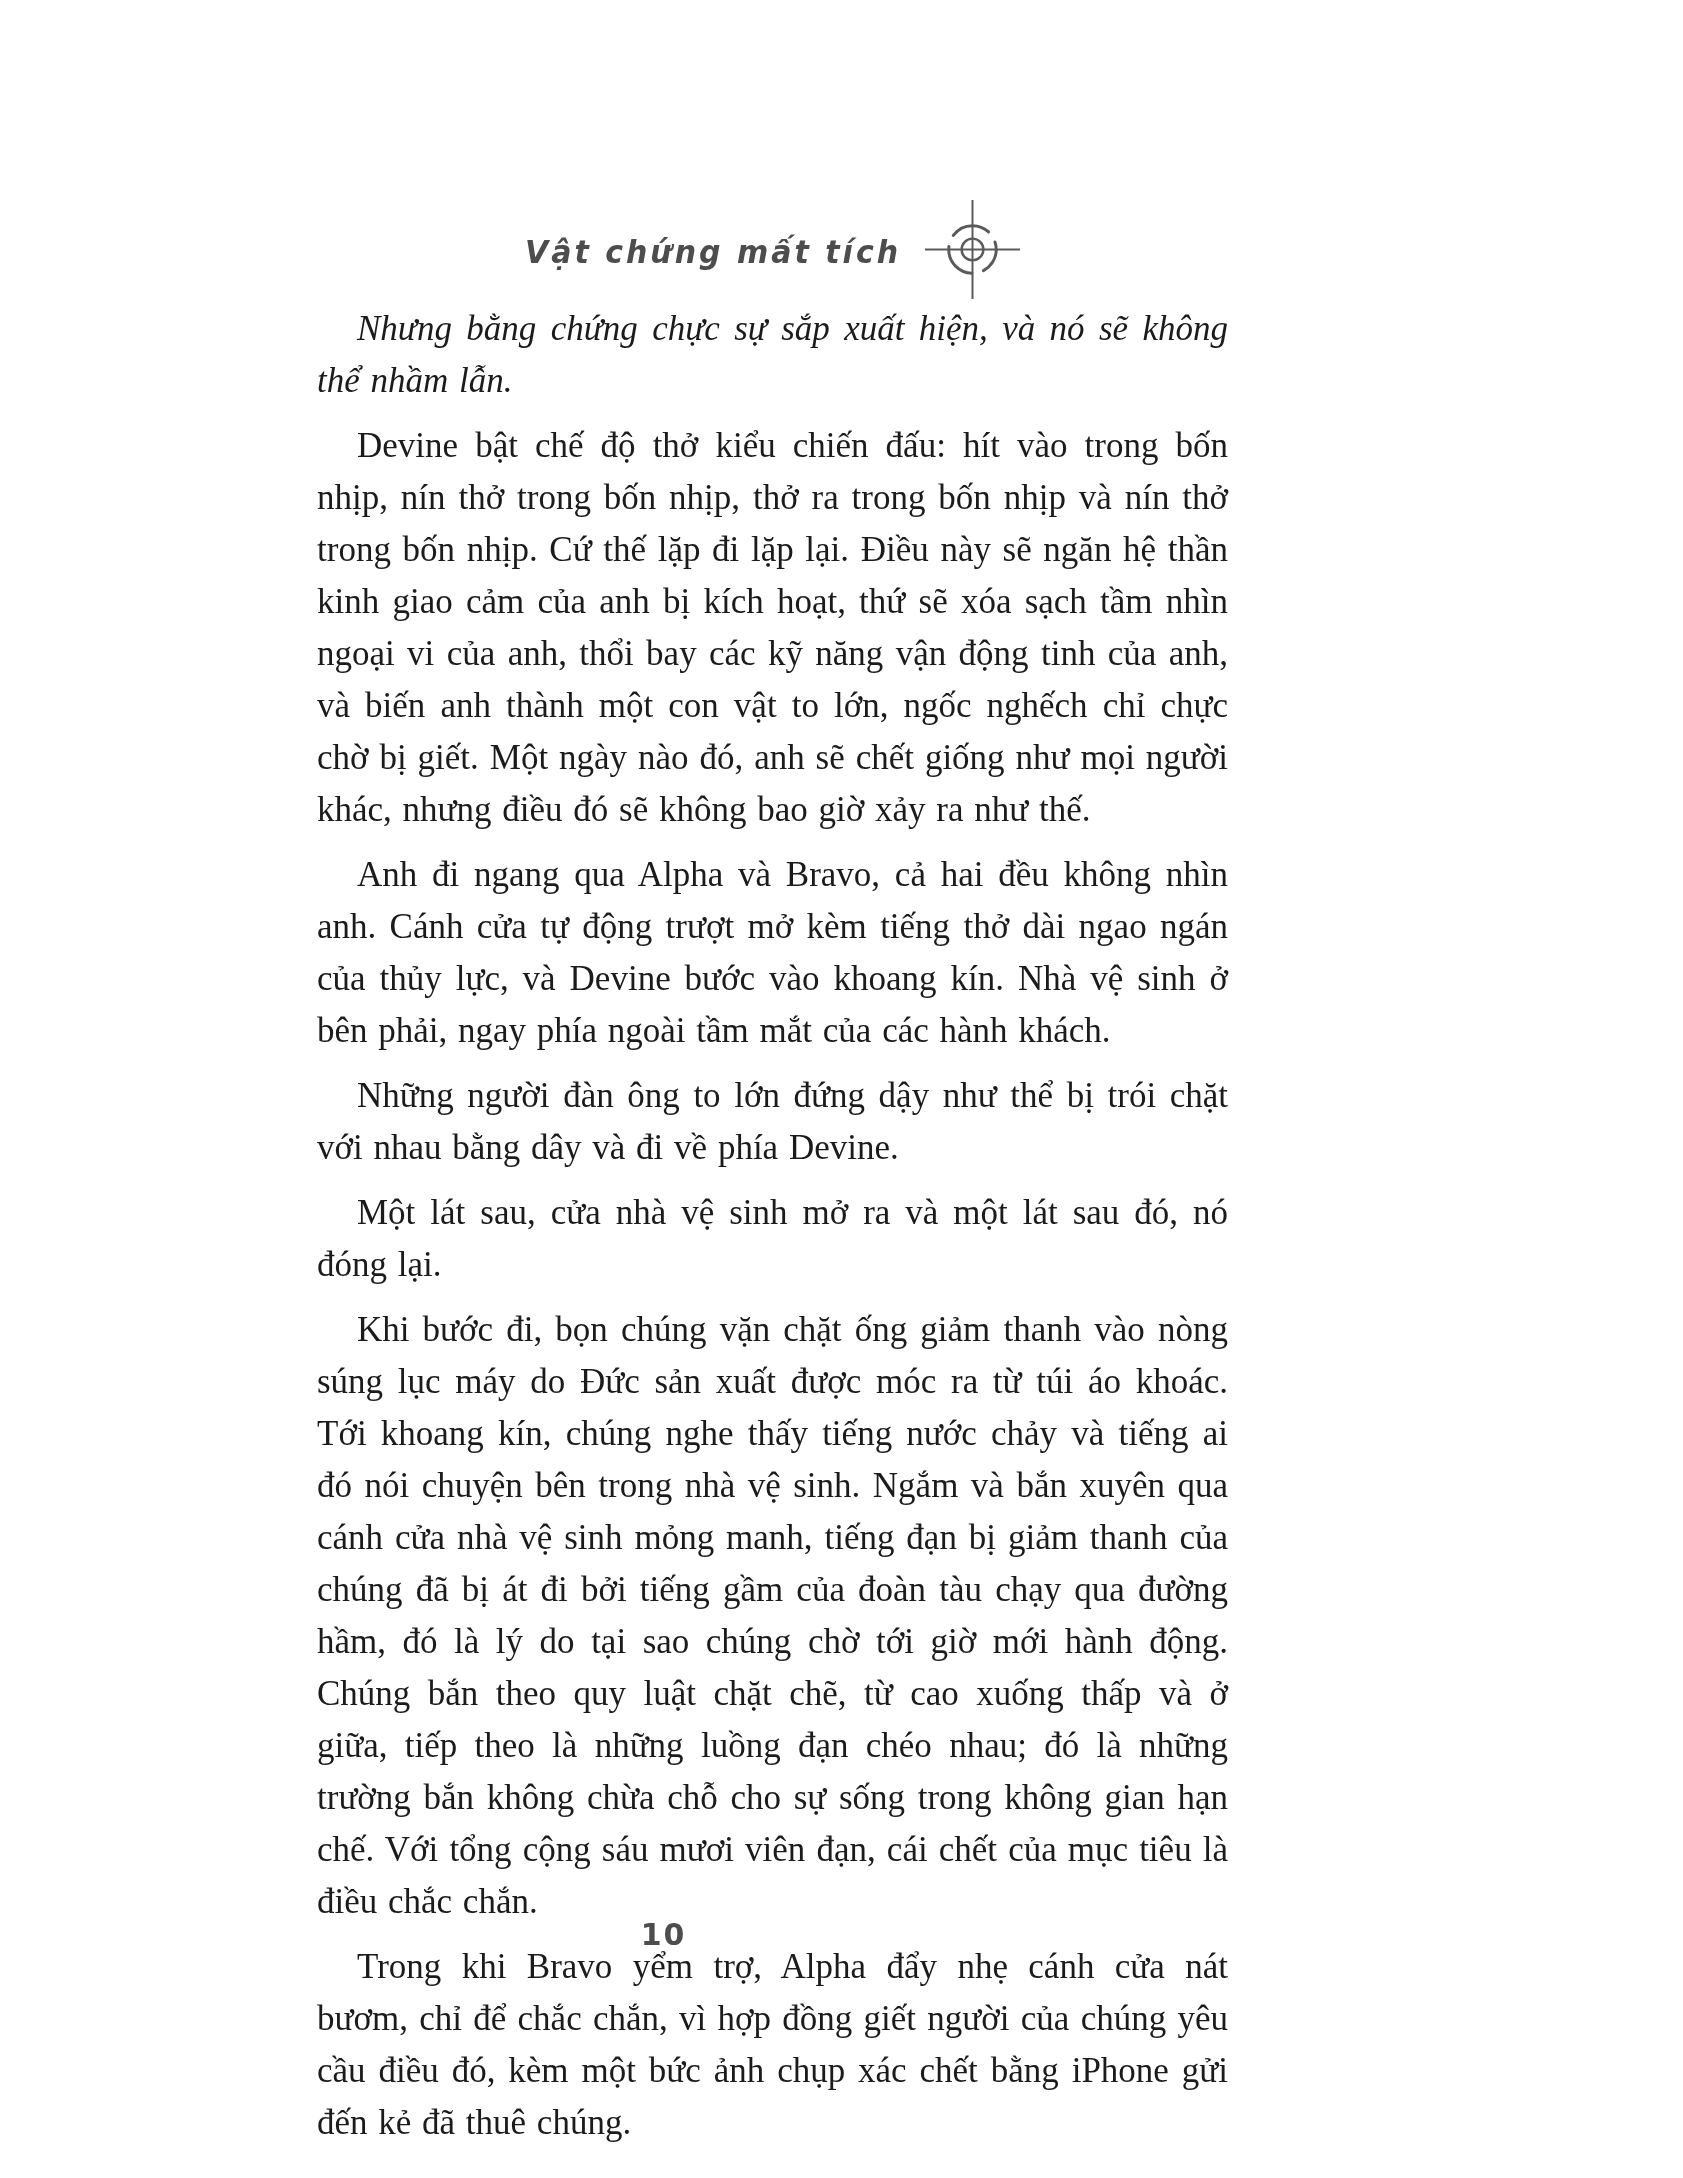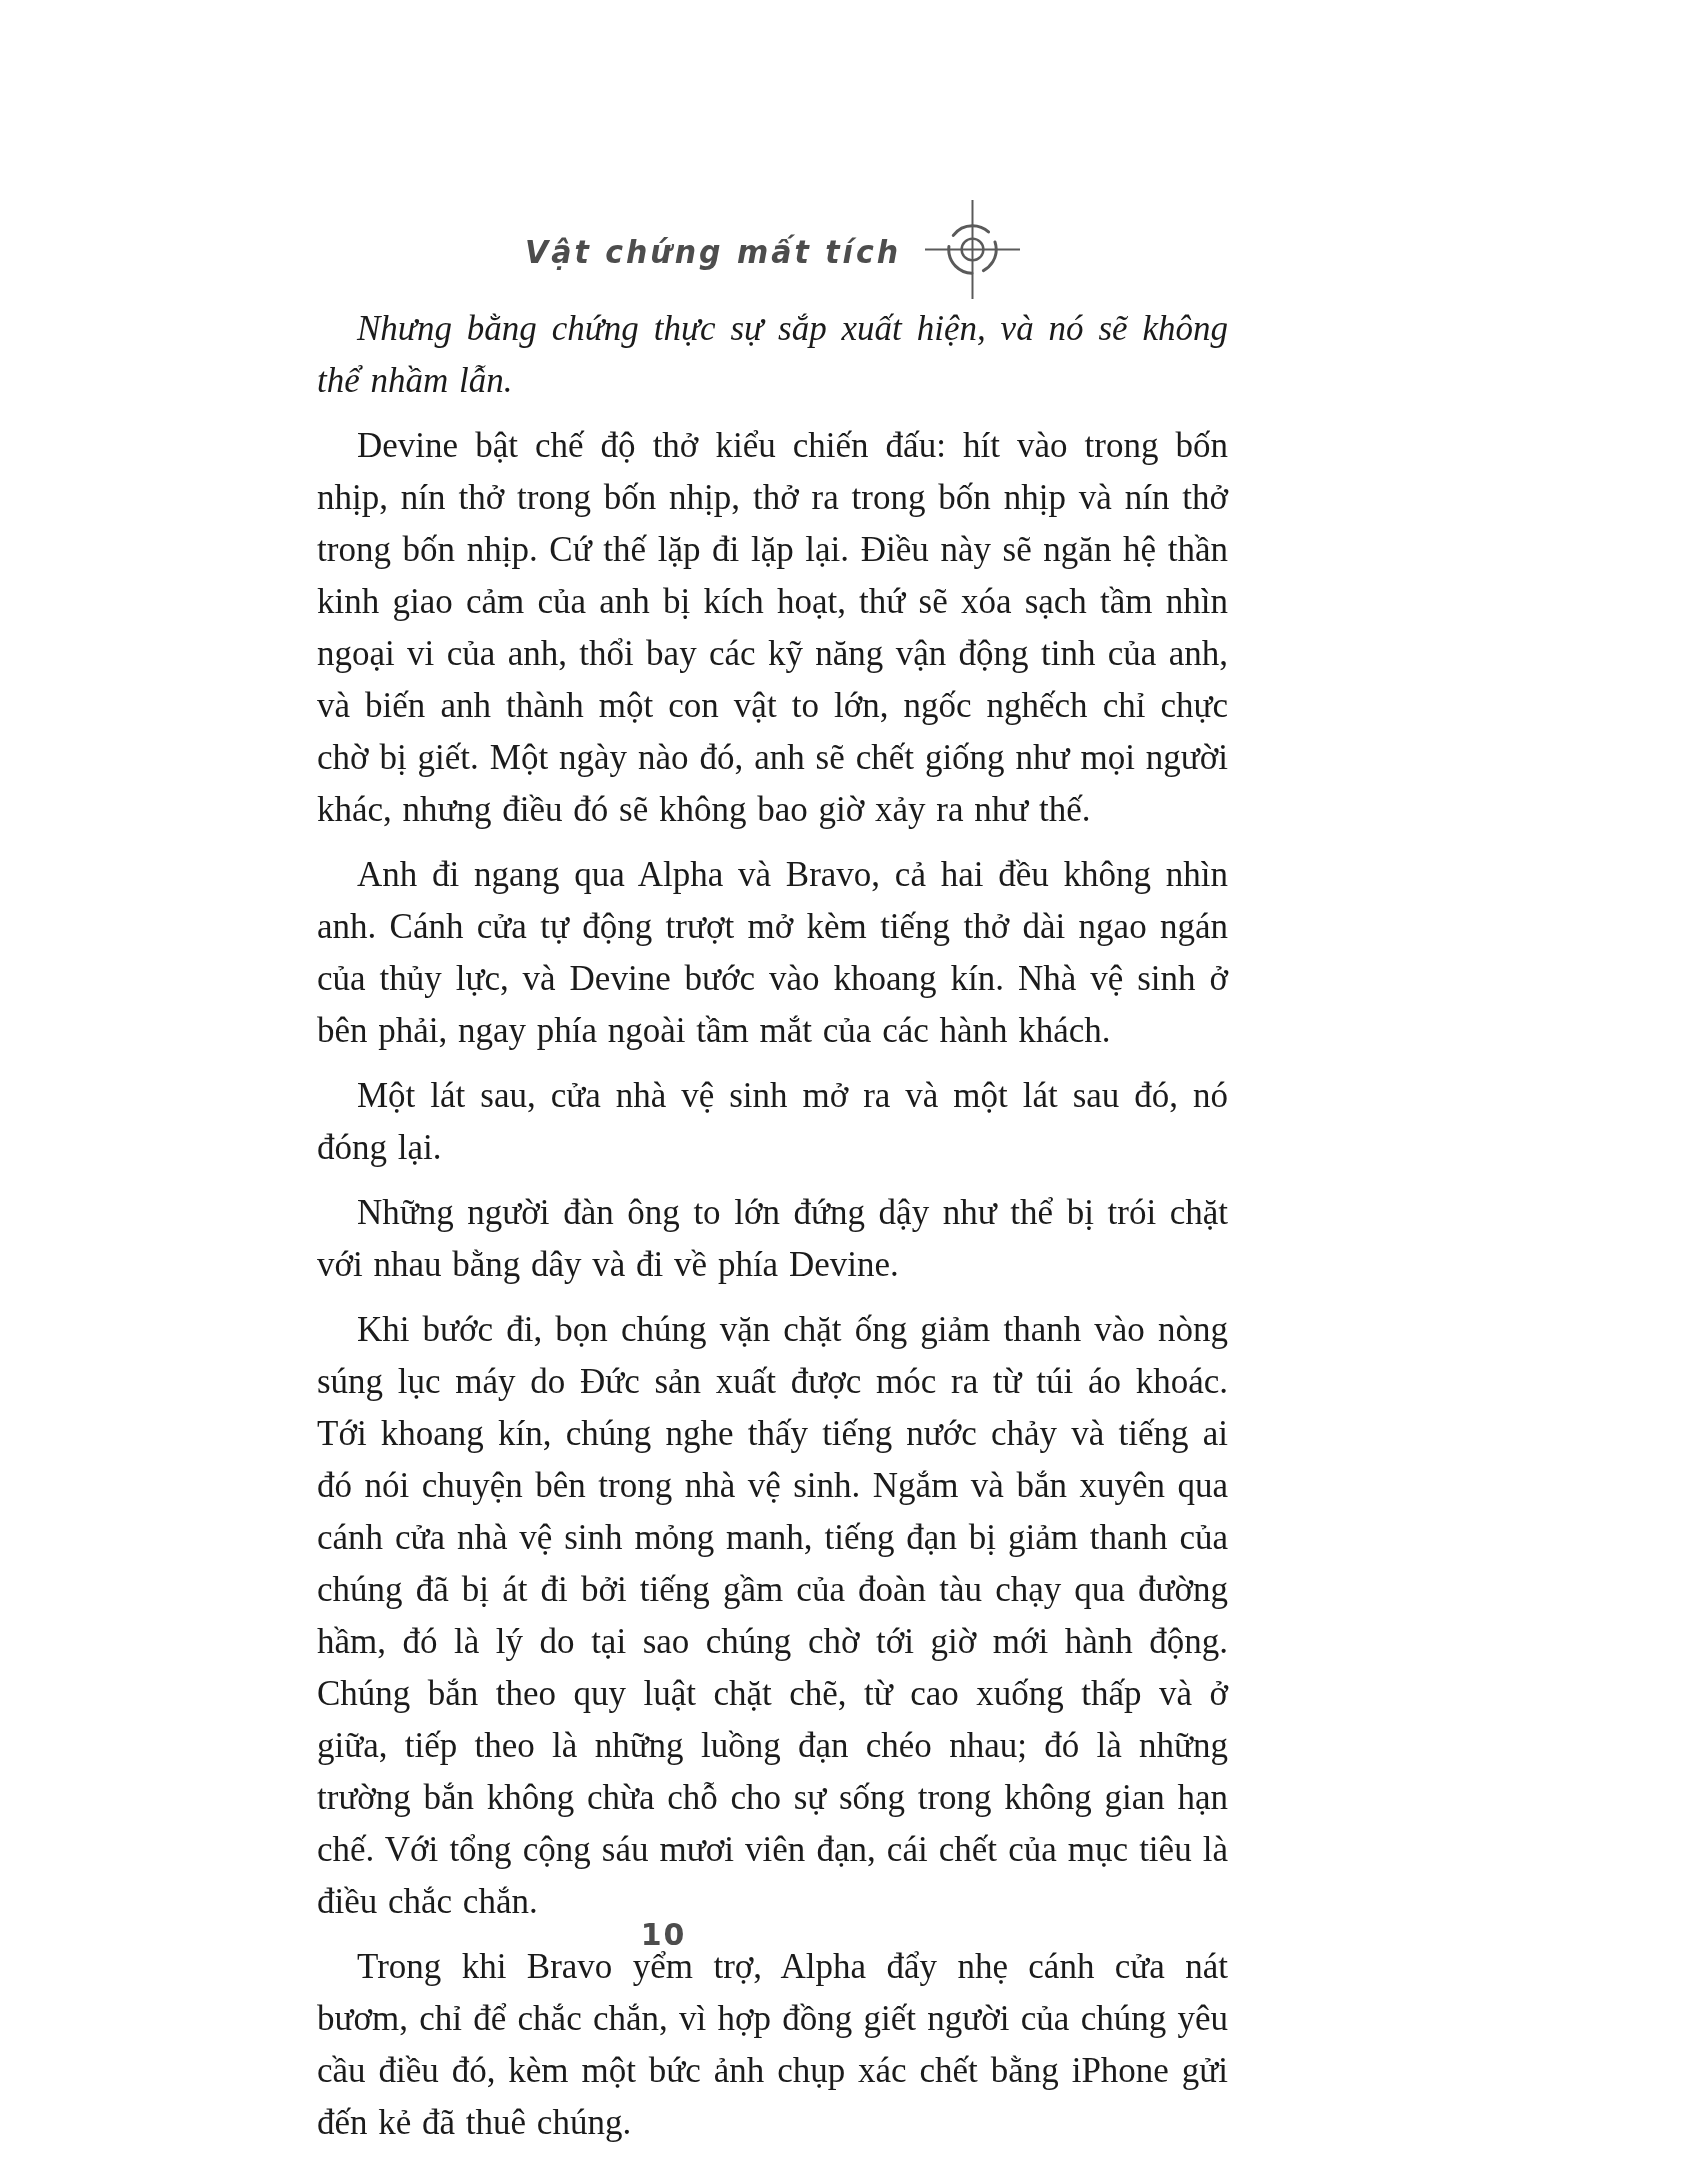--- a/index.html
+++ b/index.html
@@ -83,23 +83,23 @@
     <line x1="48" y1="0" x2="48" y2="100" stroke="#5a5a5a" stroke-width="2" stroke-linecap="round"></line>
     <line x1="0" y1="50" x2="96" y2="50" stroke="#5a5a5a" stroke-width="2" stroke-linecap="round"></line>
 
     <circle cx="48" cy="50" r="24" stroke="#5a5a5a" stroke-width="3" stroke-dasharray="40 12" stroke-dashoffset="14" stroke-linecap="round"></circle>
 
     <circle cx="48" cy="50" r="11" stroke="#5a5a5a" stroke-width="2.5"></circle>
   </svg>
 </div>
 
 <div class="page-body">
-    <p class="para italic">Nhưng bằng chứng thực sự sắp xuất hiện, và nó sẽ không thể nhầm lẫn.</p>
+    <p class="para italic">Nhưng bằng chứng chực sự sắp xuất hiện, và nó sẽ không thể nhầm lẫn.</p>
     <p class="para">Devine bật chế độ thở kiểu chiến đấu: hít vào trong bốn nhịp, nín thở trong bốn nhịp, thở ra trong bốn nhịp và nín thở trong bốn nhịp. Cứ thế lặp đi lặp lại. Điều này sẽ ngăn hệ thần kinh giao cảm của anh bị kích hoạt, thứ sẽ xóa sạch tầm nhìn ngoại vi của anh, thổi bay các kỹ năng vận động tinh của anh, và biến anh thành một con vật to lớn, ngốc nghếch chỉ chực chờ bị giết. Một ngày nào đó, anh sẽ chết giống như mọi người khác, nhưng điều đó sẽ không bao giờ xảy ra như thế.</p>
     <p class="para">Anh đi ngang qua Alpha và Bravo, cả hai đều không nhìn anh. Cánh cửa tự động trượt mở kèm tiếng thở dài ngao ngán của thủy lực, và Devine bước vào khoang kín. Nhà vệ sinh ở bên phải, ngay phía ngoài tầm mắt của các hành khách.</p>
+    <p class="para">Những người đàn ông to lớn đứng dậy như thể bị trói chặt với nhau bằng dây và đi về phía Devine.</p>
     <p class="para">Một lát sau, cửa nhà vệ sinh mở ra và một lát sau đó, nó đóng lại.</p>
-    <p class="para">Những người đàn ông to lớn đứng dậy như thể bị trói chặt với nhau bằng dây và đi về phía Devine.</p>
     <p class="para">Khi bước đi, bọn chúng vặn chặt ống giảm thanh vào nòng súng lục máy do Đức sản xuất được móc ra từ túi áo khoác. Tới khoang kín, chúng nghe thấy tiếng nước chảy và tiếng ai đó nói chuyện bên trong nhà vệ sinh. Ngắm và bắn xuyên qua cánh cửa nhà vệ sinh mỏng manh, tiếng đạn bị giảm thanh của chúng đã bị át đi bởi tiếng gầm của đoàn tàu chạy qua đường hầm, đó là lý do tại sao chúng chờ tới giờ mới hành động. Chúng bắn theo quy luật chặt chẽ, từ cao xuống thấp và ở giữa, tiếp theo là những luồng đạn chéo nhau; đó là những trường bắn không chừa chỗ cho sự sống trong không gian hạn chế. Với tổng cộng sáu mươi viên đạn, cái chết của mục tiêu là điều chắc chắn.</p>
     <p class="para">Trong khi Bravo yểm trợ, Alpha đẩy nhẹ cánh cửa nát bươm, chỉ để chắc chắn, vì hợp đồng giết người của chúng yêu cầu điều đó, kèm một bức ảnh chụp xác chết bằng iPhone gửi đến kẻ đã thuê chúng.</p>
   </div>
 
 <div class="page-number">10</div>
 
 
 </body></html>

